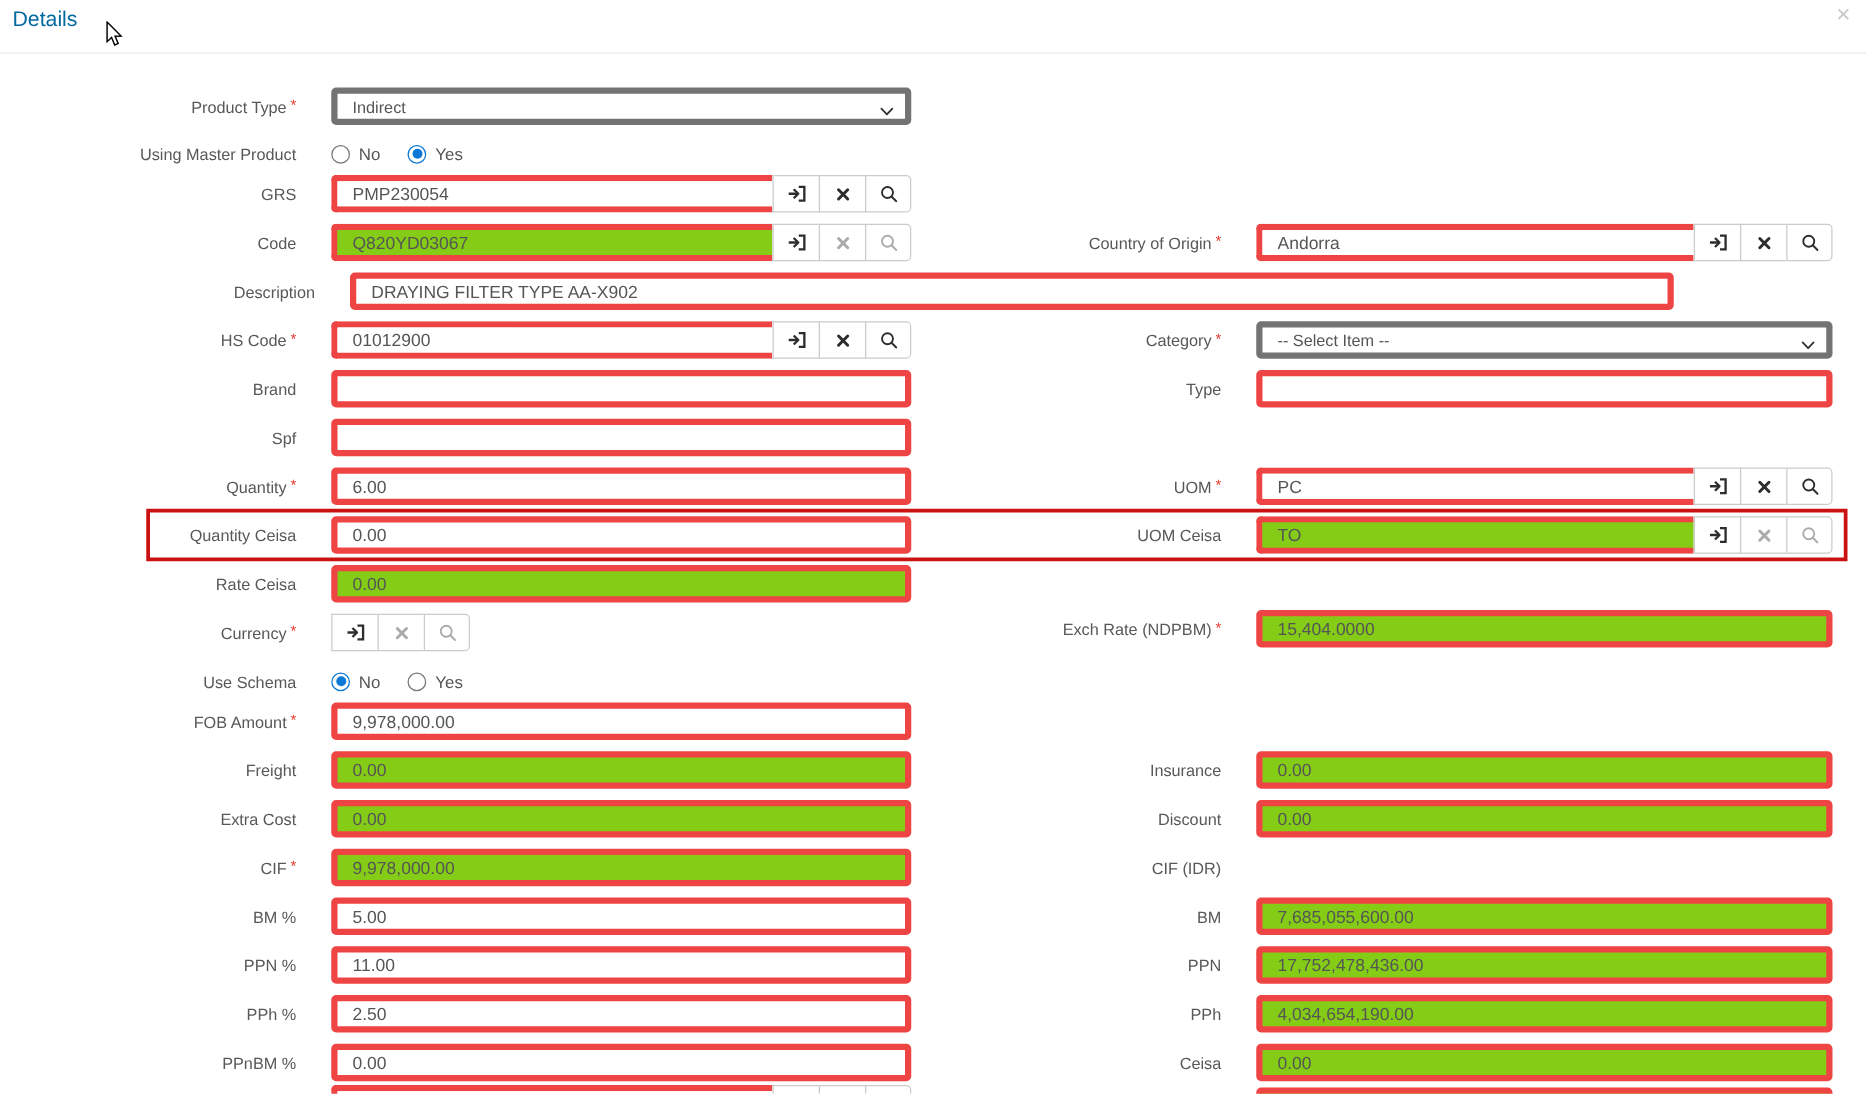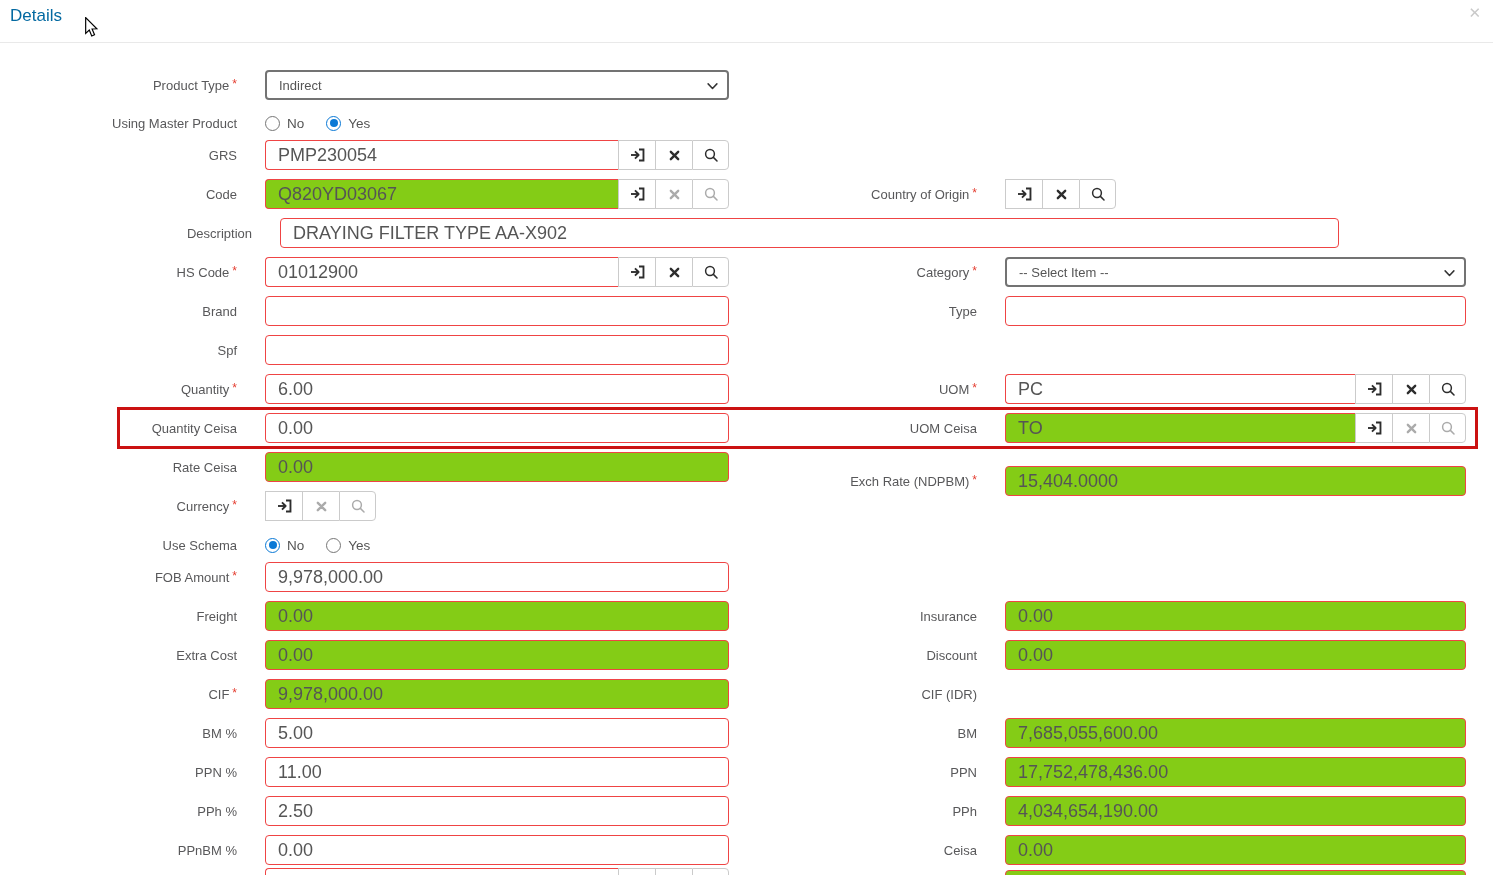--- a/index.html
+++ b/index.html
@@ -15,39 +15,39 @@
   .row { position:absolute; height:30px; display:flex; align-items:center; }
   .row.l { left:0; width:729px; }
   .row.r { left:740px; width:726px; }
   .row.wide { left:15px; width:1324px; }
 
   .lbl { flex:0 0 237px; width:237px; text-align:right; font-size:13px; color:#58585a; white-space:nowrap; }
   .req { color:#e43d30; margin-left:3px; font-size:12px; position:relative; top:-2px; }
   .fld { margin-left:28px; flex:1; display:flex; align-items:center; height:30px; min-width:0; }
 
   .txt {
-    width:100%; height:30px; border:1px solid #ef4444; border-radius:4px;
-    padding:0 12px; font-size:18px; color:#555; background:#fff;
+    width:100%; height:30px; border:5px solid #ef4444; border-radius:4px;
+    padding:0 12px; font-size:14px; color:#555; background:#fff;
     font-family:inherit; outline:none;
   }
   .txt.dis { background:#84cc16; }
 
   .group { display:flex; width:100%; height:30px; }
   .group .txt { flex:1; min-width:0; border-radius:4px 0 0 4px; border-right:none; }
   .gbtn {
     flex:0 0 37px; width:37px; height:30px; border:1px solid #cbcbcb; border-right:none;
     background:#fff; display:flex; align-items:center; justify-content:center;
     color:#2d2d2d; cursor:pointer; padding:0;
   }
   .gbtn:last-child { border-right:1px solid #cbcbcb; border-radius:0 4px 4px 0; }
   .gbtn.off { color:#ababab; }
   .gbtn svg { display:block; }
 
   .selectbox {
-    position:relative; width:100%; height:30px; border:2px solid #737373; border-radius:4px;
+    position:relative; width:100%; height:30px; border:5px solid #737373; border-radius:4px;
     padding:0 28px 0 12px; font-size:13px; color:#555; background:#fff;
     display:flex; align-items:center; cursor:pointer;
   }
   .selectbox .chev { position:absolute; right:9px; top:11px; line-height:0; }
 
   .radios { display:flex; align-items:center; gap:22px; }
   .ropt { display:flex; align-items:center; gap:7px; cursor:pointer; }
   .rad {
     position:relative; width:15px; height:15px; border-radius:50%;
     border:1px solid #767676; background:#fff; display:inline-block;
@@ -357,20 +357,21 @@
     <button type="button" class="gbtn"></button>
     <button type="button" class="gbtn"></button>
   </div>
     </div>
 </div>
 
 <div class="row r" style="top:179px">
   <div class="lbl"><span>Country of Origin</span><span class="req">*</span></div>
   <div class="fld">
       <div class="group">
+    <input class="txt" type="text" value="Andorra" style="">
     <button type="button" class="gbtn">
           <span>
             <svg width="15" height="14" viewBox="0 0 16 15">
               <path d="M1 7.5 H8.6" stroke="currentColor" stroke-width="2" fill="none"></path>
               <path d="M5.3 3.6 L9.2 7.5 L5.3 11.4" stroke="currentColor" stroke-width="2" fill="none" stroke-linejoin="round"></path>
               <path d="M9.6 1.6 H14.4 V13.4 H9.6" stroke="currentColor" stroke-width="2" fill="none"></path>
             </svg>
           </span>
         </button>
     <button type="button" class="gbtn">
@@ -470,21 +471,21 @@
             <svg width="14" height="14" viewBox="0 0 14 14">
               <circle cx="6" cy="6" r="4.4" stroke="currentColor" stroke-width="1.5" fill="none"></circle>
               <path d="M9.4 9.4 L13 13" stroke="currentColor" stroke-width="1.5" stroke-linecap="round"></path>
             </svg>
           </span>
         </button>
   </div>
     </div>
 </div>
 
-<div class="row r" style="top:466px">
+<div class="row r" style="top:488px">
   <div class="lbl"><span>Exch Rate (NDPBM)</span><span class="req">*</span></div>
   <div class="fld">
       <input class="txt dis" type="text" value="15,404.0000" style="">
     </div>
 </div>
 
 <div class="row r" style="top:601px">
   <div class="lbl"><span>Insurance</span></div>
   <div class="fld">
       <input class="txt dis" type="text" value="0.00" style="">

